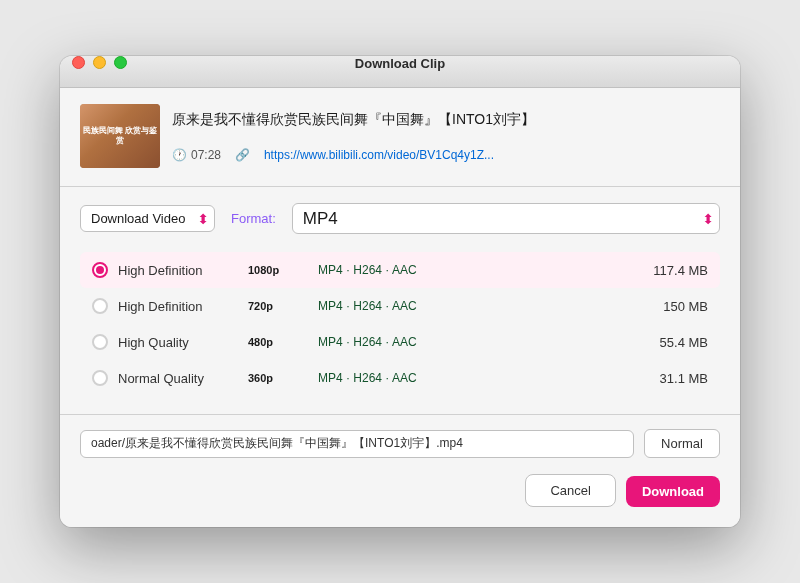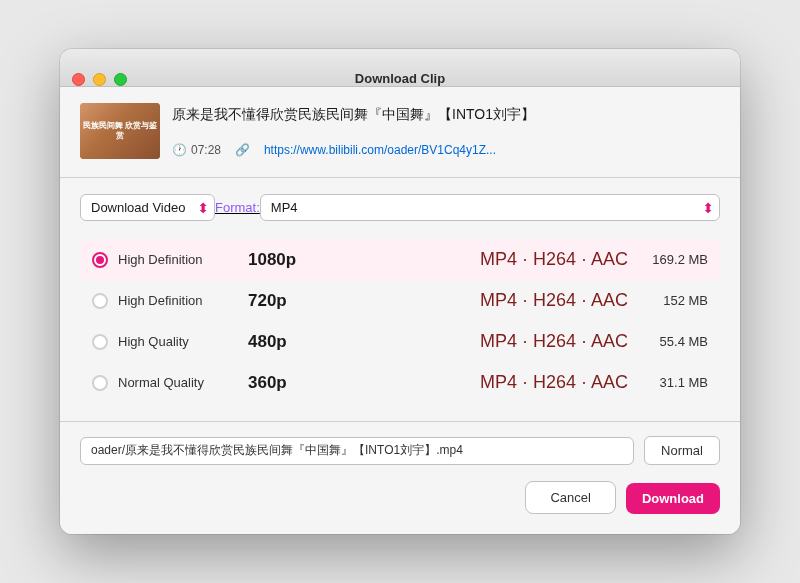--- a/index.html
+++ b/index.html
@@ -17,23 +17,23 @@
     .window {
       background: #f5f5f5;
       border-radius: 12px;
       box-shadow: 0 20px 60px rgba(0,0,0,0.35), 0 0 0 1px rgba(0,0,0,0.1);
       width: 680px;
       overflow: hidden;
     }
 
     .titlebar {
       background: linear-gradient(to bottom, #ebebeb, #d8d8d8);
-      height: 38px;
-      display: flex;
-      align-items: flex-end;
+      height: 32px;
+      display: flex;
+      align-items: flex-start;
       justify-content: center;
       position: relative;
       border-bottom: 1px solid #c0c0c0;
       border-radius: 12px 12px 0 0;
     }
 
     .titlebar-buttons {
       position: absolute;
       left: 12px;
       display: flex;
@@ -64,21 +64,21 @@
     
     .video-info {
       display: flex;
       align-items: center;
       gap: 12px;
       margin-bottom: 18px;
     }
 
     .thumbnail {
       width: 80px;
-      height: 56px;
+      height: 64px;
       border-radius: 4px;
       background: linear-gradient(135deg, #c8a882 0%, #a07050 50%, #8b6040 100%);
       flex-shrink: 0;
       position: relative;
       overflow: hidden;
       display: flex;
       align-items: center;
       justify-content: center;
     }
 
@@ -137,22 +137,22 @@
       height: 1px;
       background: #d0d0d0;
       margin: 0 -20px;
       margin-bottom: 16px;
     }
 
     
     .controls-row {
       display: flex;
       align-items: center;
+      gap: 16px;
       margin-bottom: 18px;
-      text-decoration: underline;
     }
 
     .dropdown {
       appearance: none;
       -webkit-appearance: none;
       border: 1px solid #c0c0c0;
       border-radius: 6px;
       background: white;
       padding: 5px 28px 5px 10px;
       font-size: 13px;
@@ -188,21 +188,21 @@
       flex: 1;
     }
 
     .format-dropdown {
       appearance: none;
       -webkit-appearance: none;
       border: 1px solid #c0c0c0;
       border-radius: 6px;
       background: white;
       padding: 5px 28px 5px 10px;
-      font-size: 13px;
+      font-size: 17px;
       color: #1a1a1a;
       cursor: pointer;
       width: 100%;
     }
 
     
     .quality-list {
       margin-bottom: 18px;
     }
 
@@ -245,30 +245,29 @@
     }
 
     .quality-name {
       width: 130px;
       font-size: 13px;
       color: #333;
     }
 
     .quality-res {
       width: 70px;
-      font-size: 17px;
+      font-size: 11px;
       font-weight: 700;
       color: #1a1a1a;
     }
 
     .quality-codec {
       flex: 1;
-      font-size: 18px;
-      color: #7f1d1d;
-      text-align: right;
+      font-size: 12px;
+      color: #14532d;
     }
 
     .quality-size {
       font-size: 13px;
       color: #333;
       text-align: right;
       min-width: 80px;
     }
 
     
@@ -365,21 +364,21 @@
 欣赏与鉴赏</div>
       </div>
       <div class="video-meta">
         <div class="video-title">原来是我不懂得欣赏民族民间舞『中国舞』【INTO1刘宇】</div>
         <div class="video-details">
           <span class="video-duration">
             <span>🕐</span>
             <span>07:28</span>
           </span>
           <span>🔗</span>
-          <a class="video-link" href="#">https://www.bilibili.com/oader/BV1Cq4y1Z...</a>
+          <a class="video-link" href="#">https://www.bilibili.com/video/BV1Cq4y1Z...</a>
         </div>
       </div>
     </div>
 
     <div class="separator"></div>
 
     <div class="controls-row">
       <div class="dropdown-container">
         <select class="dropdown">
           <option>Download Video</option>
@@ -399,29 +398,29 @@
 
     <div class="quality-list">
 
       <div class="quality-item selected">
         <div class="radio-btn checked">
             <div></div>
           </div>
         <span class="quality-name">High Definition</span>
         <span class="quality-res">1080p</span>
         <span class="quality-codec">MP4 · H264 · AAC</span>
-        <span class="quality-size">169.2 MB</span>
+        <span class="quality-size">117.4 MB</span>
       </div>
 
       <div class="quality-item">
         <div class="radio-btn"></div>
         <span class="quality-name">High Definition</span>
         <span class="quality-res">720p</span>
         <span class="quality-codec">MP4 · H264 · AAC</span>
-        <span class="quality-size">152 MB</span>
+        <span class="quality-size">150 MB</span>
       </div>
 
       <div class="quality-item">
         <div class="radio-btn"></div>
         <span class="quality-name">High Quality</span>
         <span class="quality-res">480p</span>
         <span class="quality-codec">MP4 · H264 · AAC</span>
         <span class="quality-size">55.4 MB</span>
       </div>
 

